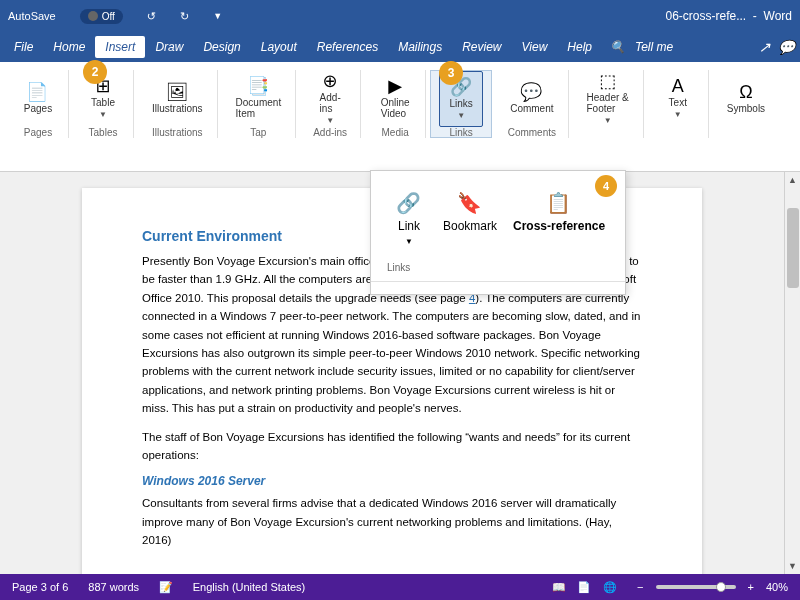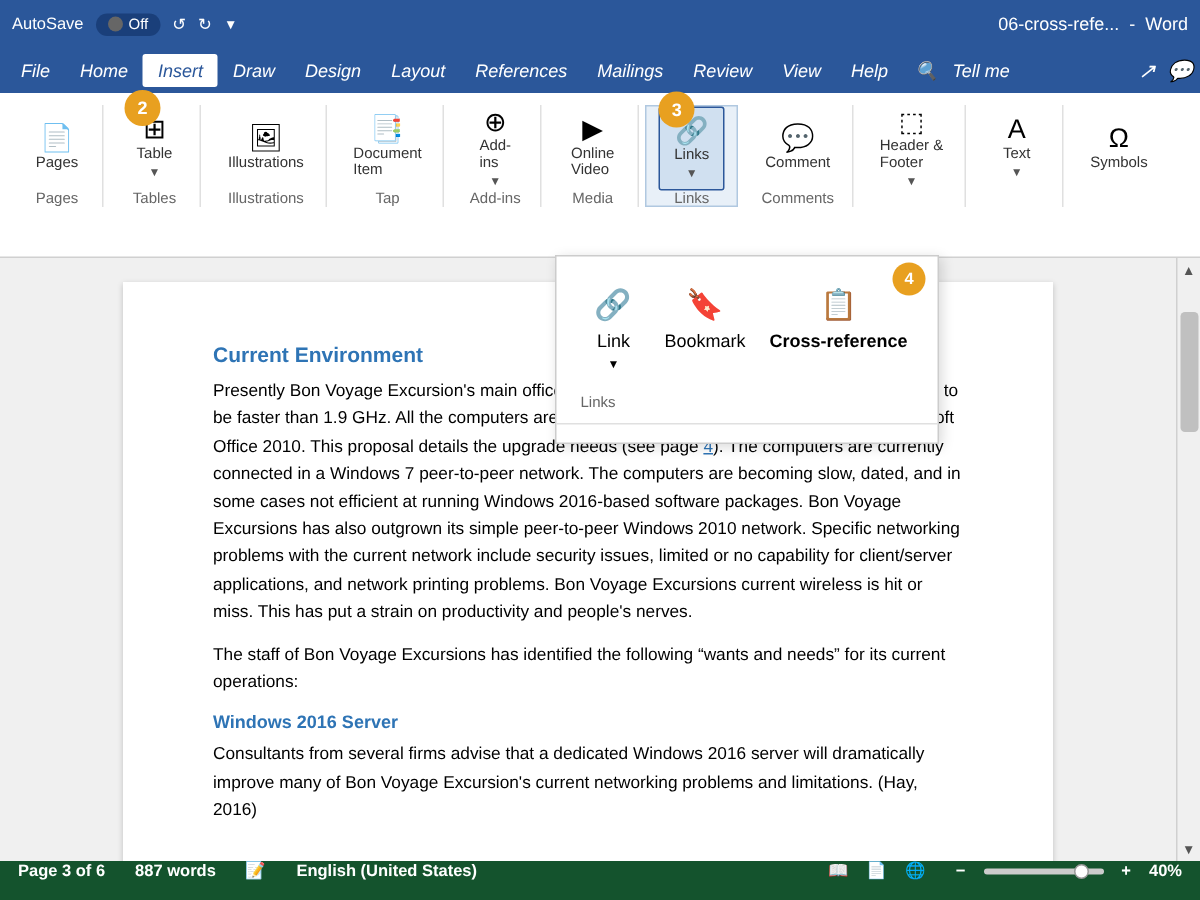--- a/index.html
+++ b/index.html
@@ -8,21 +8,21 @@
     
     .title-bar {
       background: #2b579a;
       color: white;
       height: 32px;
       display: flex;
       align-items: center;
       padding: 0 8px;
       justify-content: space-between;
     }
-    .title-bar-left { display: flex; align-items: center; gap: 8px; font-size: 11px; }
+    .title-bar-left { display: flex; align-items: center; gap: 24px; font-size: 11px; }
     .title-bar-center { font-size: 12px; font-weight: 400; }
     .title-bar-right { display: flex; align-items: center; gap: 12px; font-size: 11px; }
     .autosave-toggle {
       background: #1a3f7a;
       border-radius: 10px;
       padding: 2px 8px;
       font-size: 10px;
       display: flex; align-items: center; gap: 4px;
     }
     .toggle-dot { width: 10px; height: 10px; background: #666; border-radius: 50%; }
@@ -173,20 +173,21 @@
       font-weight: 600;
       margin-bottom: 8px;
     }
 
     .doc-subheading {
       color: #2e74b5;
       font-size: 12px;
       font-weight: 600;
       margin-bottom: 6px;
       margin-top: 10px;
+      font-style: italic;
     }
 
     .doc-text {
       font-size: 11.5px;
       line-height: 1.6;
       color: #000;
       margin-bottom: 10px;
     }
 
     
@@ -211,29 +212,28 @@
       display: flex;
       align-items: center;
       justify-content: center;
       font-size: 9px;
       cursor: pointer;
       color: #555;
     }
 
     
     .status-bar {
-      background: #14532d;
+      background: #4c1d95;
       color: white;
       height: 26px;
       display: flex;
-      align-items: flex-start;
+      align-items: center;
       padding: 0 12px;
       justify-content: space-between;
       font-size: 11px;
-      font-weight: bold;
     }
     .status-left { display: flex; gap: 20px; align-items: center; }
     .status-right { display: flex; gap: 12px; align-items: center; }
 
     
     .step-circle {
       width: 24px;
       height: 24px;
       background: #e8a020;
       border-radius: 50%;

